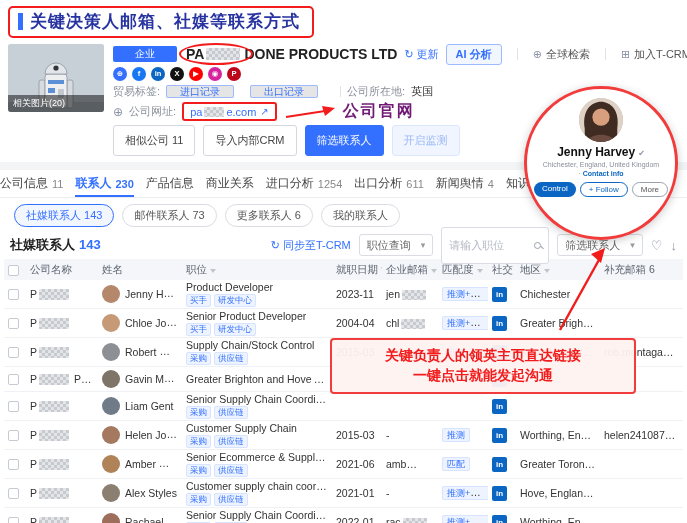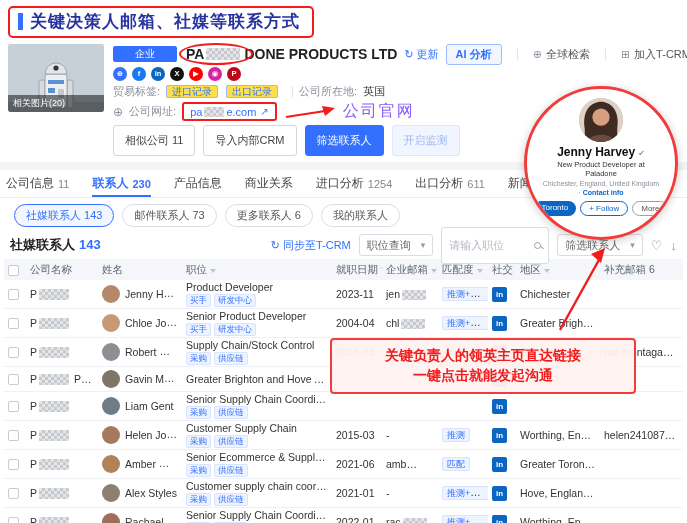--- a/index.html
+++ b/index.html
@@ -25,35 +25,35 @@
 .top-actions{margin-left:auto;display:flex;align-items:center;gap:15px;color:#555;font-size:11px;flex:none}
 .ai-chip{color:#3370ff;border:1px solid #9ebaff;background:#f2f6ff;border-radius:3px;padding:2px 9px;font-weight:bold;cursor:pointer}
 .tdiv{width:1px;height:12px;background:#e3e3e3}
 .ta{display:inline-flex;align-items:center;gap:4px;cursor:pointer}
 .gicon{color:#8a93a6}
 .row2{display:flex;gap:5px;align-items:center;height:17px;margin-top:1px}
 .soc{width:14px;height:14px;border-radius:50%;color:#fff;font-size:7.5px;font-weight:bold;display:inline-flex;align-items:center;justify-content:center;cursor:pointer}
 .row3{display:flex;align-items:center;gap:6px;height:17px;margin-top:1px}
 .glabel{color:#8a8f99}
 .gval{color:#333}
-.ttag{border:1px solid #9ebaff;color:#3370ff;background:#fde047;font-size:10px;padding:0 5px;border-radius:2px;margin-right:8px;cursor:pointer}
+.ttag{border:1px solid #9ebaff;color:#3370ff;background:#e5e5e5;font-size:10px;padding:0 13px;border-radius:2px;margin-right:16px;cursor:pointer}
 .vdiv{width:1px;height:11px;background:#e3e3e3}
 .row4{display:flex;align-items:center;gap:6px;height:21px;margin-top:1px}
 .gicon2{color:#8a93a6;font-size:12px}
 .url-chip{display:inline-flex;align-items:center;border:2px solid #f21c1c;border-radius:3px;padding:0 6px;color:#3370ff;cursor:pointer;height:19px}
 .url-chip .mosaic{width:20px;height:10px}
 .ext{margin-left:4px;font-size:10px}
-.site-note{color:#8b5cf6;font-weight:normal;font-size:16px;letter-spacing:2px}
+.site-note{color:#701a75;font-weight:bold;font-size:16px;letter-spacing:2px}
 .row5{display:flex;gap:8px;margin-top:3px}
 .abtn{display:inline-flex;align-items:center;height:31px;padding:0 11px;border:1px solid #d4d7dd;border-radius:3px;background:#fff;color:#444;cursor:pointer;font-size:11px}
 .abtn.primary{background:#3370ff;border-color:#3370ff;color:#fff}
 .abtn.light{background:#f0f5ff;border-color:#dbe6ff;color:#9db9f5}
 
 .band{height:8px;background:#f3f4f6;margin-top:6px}
-.tabs{display:flex;gap:23px;align-items:center;height:28px;padding:0 6px;border-bottom:1px solid #ebedf0}
+.tabs{display:flex;gap:12px;align-items:center;height:28px;padding:0 0;border-bottom:1px solid #ebedf0}
 .tab{display:flex;gap:4px;align-items:center;font-size:12px;color:#444;cursor:pointer;height:100%;position:relative;white-space:nowrap}
 .tab .tcount{color:#888;font-size:11px}
 .tab.on{color:#3370ff;font-weight:bold}
 .tab.on .tcount{color:#3370ff}
 .tab.on::after{content:"";position:absolute;left:0;right:0;bottom:0;height:2px;background:#3370ff}
 .pills{display:flex;gap:8px;padding:6px 14px}
 .pill{border:1px solid #d9dce2;border-radius:13px;padding:3px 11px;color:#555;font-size:11px;cursor:pointer;background:#fff;white-space:nowrap}
 .pill.on{border-color:#3370ff;color:#3370ff;background:#f2f6ff}
 
 .sec-head{display:flex;align-items:center;padding:2px 10px 4px;height:26px}
@@ -467,22 +467,21 @@
   <div class="profile-ring">
     <div class="pavatar">
       <svg width="44" height="44" viewBox="0 0 46 46">
         <circle cx="23" cy="23" r="23" fill="#ded2c6"></circle>
         <path d="M6,32 C3,13 13,4 23,4 C33,4 43,13 40,32 L40,46 L6,46 Z" fill="#3f2b22"></path>
         <circle cx="23" cy="20" r="9" fill="#d79f7e"></circle>
         <path d="M9,46 C11,36 35,36 37,46 Z" fill="#6b4a3f"></path>
       </svg>
     </div>
     <div class="pname"><span>Jenny Harvey</span><span class="vbadge">✔</span></div>
-    <div class="phead">New Product Developer at Paladone</div>
     <div class="ploc"><span>Chichester, England, United Kingdom ·</span> <span class="ci">Contact info</span></div>
     <div class="pbtns">
-      <span class="pb pb-msg">Toronto</span>
+      <span class="pb pb-msg">Control</span>
       <span class="pb pb-fol">+ Follow</span>
       <span class="pb pb-more">More</span>
     </div>
   </div>
 
 </div>
 
 </body></html>

